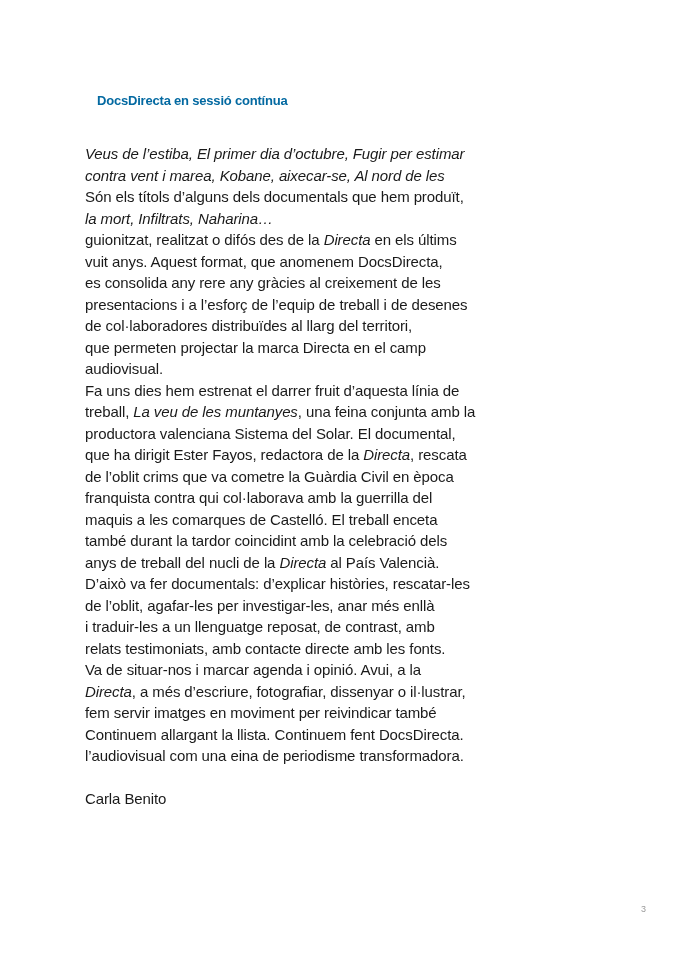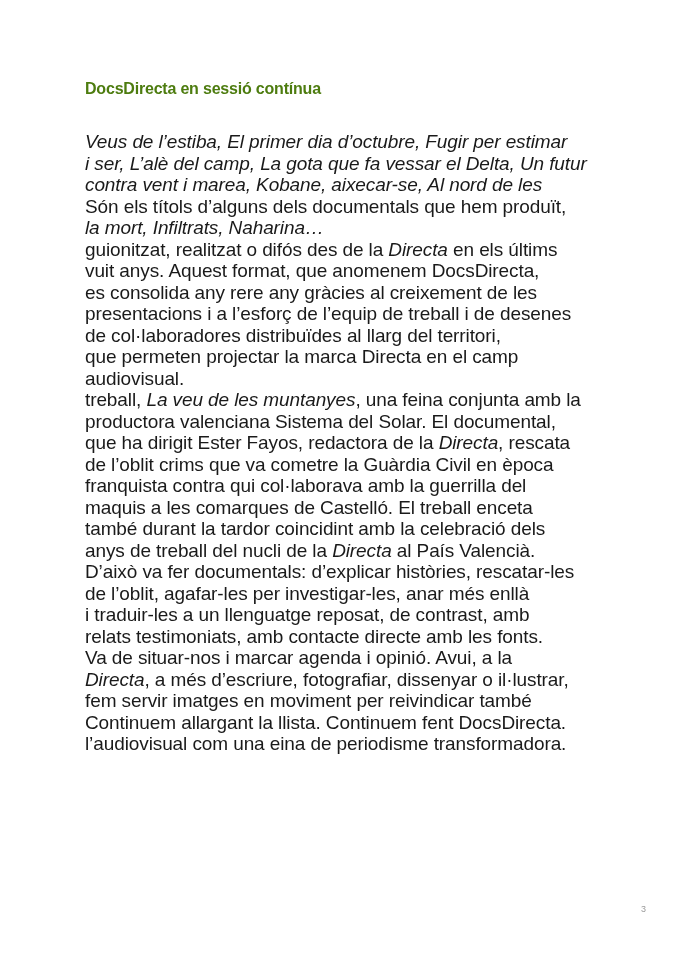--- a/index.html
+++ b/index.html
@@ -16,32 +16,32 @@
     font-family: "Liberation Sans", "DejaVu Sans", sans-serif;
     color: #1a1a1a;
   }
   .article {
     position: absolute;
     left: 85px;
     top: 78px;
     width: 500px;
   }
   .article-title {
-    margin: 0;
-    font-size: 16px;
+    margin: 12px;
+    font-size: 13px;
     line-height: 22px;
     font-weight: 700;
     letter-spacing: -0.2px;
-    color: #4d7c0f;
+    color: #0369a1;
   }
   .article-body {
     margin-top: 31px;
   }
   .line {
-    font-size: 19px;
+    font-size: 15px;
     line-height: 21.5px;
     letter-spacing: -0.1px;
     white-space: pre;
   }
   .line .it {
     font-style: italic;
   }
   .signature {
     margin-top: 21.5px;
   }
@@ -55,46 +55,47 @@
   }
 </style>
 </head>
 <body>
 
 <div class="page">
   <div class="article">
     <h1 class="article-title">DocsDirecta en sessió contínua</h1>
     <div class="article-body" id="article-body">
         <div class="line"><span class="it">Veus de l’estiba, El primer dia d’octubre, Fugir per estimar</span></div>
-        <div class="line"><span class="it">i ser, L’alè del camp, La gota que fa vessar el Delta, Un futur</span></div>
         <div class="line"><span class="it">contra vent i marea, Kobane, aixecar-se, Al nord de les</span></div>
         <div class="line"><span>Són els títols d’alguns dels documentals que hem produït,</span></div>
         <div class="line"><span class="it">la mort, Infiltrats, Naharina…</span></div>
         <div class="line"><span>guionitzat, realitzat o difós des de la </span><span class="it">Directa</span><span> en els últims</span></div>
         <div class="line"><span>vuit anys. Aquest format, que anomenem DocsDirecta,</span></div>
         <div class="line"><span>es consolida any rere any gràcies al creixement de les</span></div>
         <div class="line"><span>presentacions i a l’esforç de l’equip de treball i de desenes</span></div>
         <div class="line"><span>de col·laboradores distribuïdes al llarg del territori,</span></div>
         <div class="line"><span>que permeten projectar la marca Directa en el camp</span></div>
         <div class="line"><span>audiovisual.</span></div>
+        <div class="line"><span>Fa uns dies hem estrenat el darrer fruit d’aquesta línia de</span></div>
         <div class="line"><span>treball, </span><span class="it">La veu de les muntanyes</span><span>, una feina conjunta amb la</span></div>
         <div class="line"><span>productora valenciana Sistema del Solar. El documental,</span></div>
         <div class="line"><span>que ha dirigit Ester Fayos, redactora de la </span><span class="it">Directa</span><span>, rescata</span></div>
         <div class="line"><span>de l’oblit crims que va cometre la Guàrdia Civil en època</span></div>
         <div class="line"><span>franquista contra qui col·laborava amb la guerrilla del</span></div>
         <div class="line"><span>maquis a les comarques de Castelló. El treball enceta</span></div>
         <div class="line"><span>també durant la tardor coincidint amb la celebració dels</span></div>
         <div class="line"><span>anys de treball del nucli de la </span><span class="it">Directa</span><span> al País Valencià.</span></div>
         <div class="line"><span>D’això va fer documentals: d’explicar històries, rescatar-les</span></div>
         <div class="line"><span>de l’oblit, agafar-les per investigar-les, anar més enllà</span></div>
         <div class="line"><span>i traduir-les a un llenguatge reposat, de contrast, amb</span></div>
         <div class="line"><span>relats testimoniats, amb contacte directe amb les fonts.</span></div>
         <div class="line"><span>Va de situar-nos i marcar agenda i opinió. Avui, a la</span></div>
         <div class="line"><span class="it">Directa</span><span>, a més d’escriure, fotografiar, dissenyar o il·lustrar,</span></div>
         <div class="line"><span>fem servir imatges en moviment per reivindicar també</span></div>
         <div class="line"><span>Continuem allargant la llista. Continuem fent DocsDirecta.</span></div>
         <div class="line"><span>l’audiovisual com una eina de periodisme transformadora.</span></div>
       </div>
     <div class="signature" id="signature">
+        <div class="line">Carla Benito</div>
       </div>
   </div>
   <div class="page-number">3</div>
 </div>
 
 </body></html>

